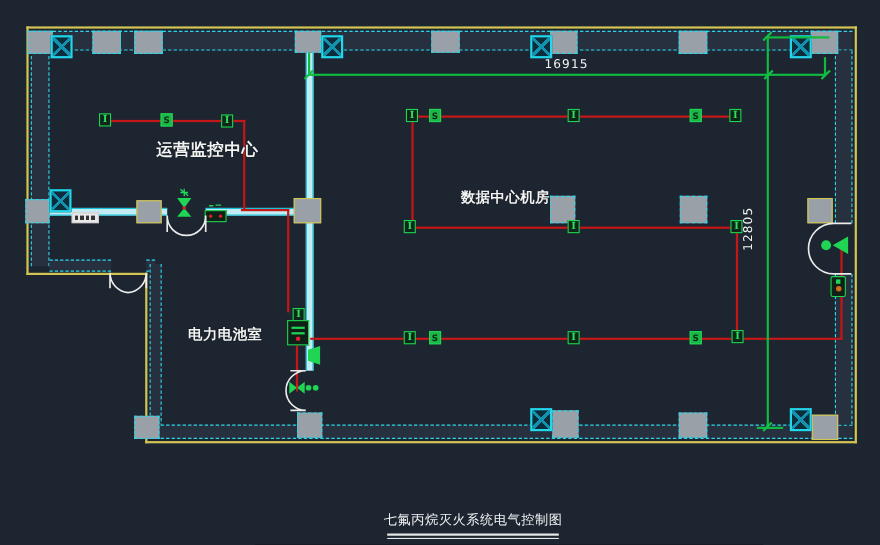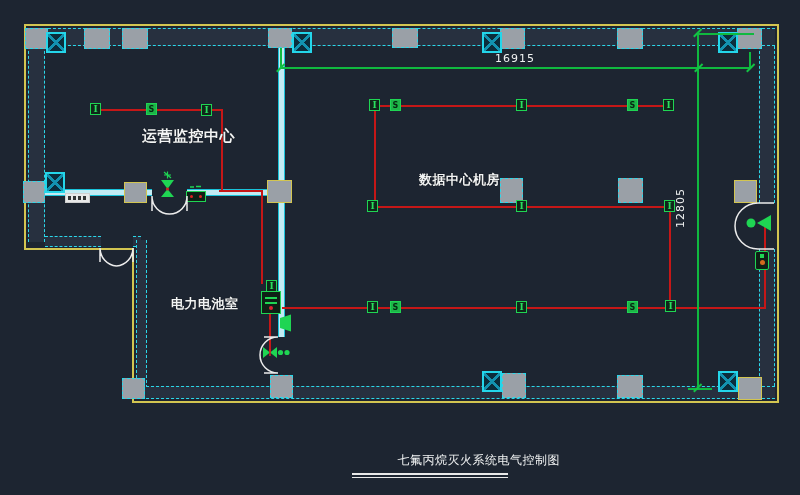--- a/index.html
+++ b/index.html
@@ -47,21 +47,21 @@
   .tick{position:absolute;width:11px;height:1.5px;background:#12c244;z-index:7;transform:rotate(-45deg);}
   
   .roomlabel{position:absolute;color:#f2f4f4;font-weight:700;z-index:9;white-space:nowrap;
              text-shadow:0 0 1px #000;}
   #room1{left:142px;top:127px;font-size:15px;letter-spacing:0.5px;}
   #room2{left:419px;top:171px;font-size:13px;letter-spacing:0.5px;}
   #room3{left:171px;top:295px;font-size:13px;letter-spacing:0.5px;}
   .dimtext{position:absolute;color:#f0f2f2;font-size:11px;z-index:9;letter-spacing:1px;}
   #dimtop{left:489px;top:52px;width:52px;text-align:center;}
   #dimright{left:674px;top:188px;writing-mode:vertical-rl;transform:rotate(180deg);}
-  #titleblock{position:absolute;left:300px;top:452px;width:260px;text-align:right;z-index:9;}
+  #titleblock{position:absolute;left:300px;top:464px;width:260px;text-align:center;z-index:9;}
   #titletext{color:#f2f4f4;font-size:12px;letter-spacing:0.5px;white-space:nowrap;}
   .titleline{position:absolute;left:52px;width:156px;background:#e8e8e8;}
   .tl1{top:21px;height:2px;}
   .tl2{top:25px;height:1px;}
   svg{position:absolute;left:0;top:0;z-index:8;}
 </style>
 </head>
 <body>
 
 <div id="canvas">

